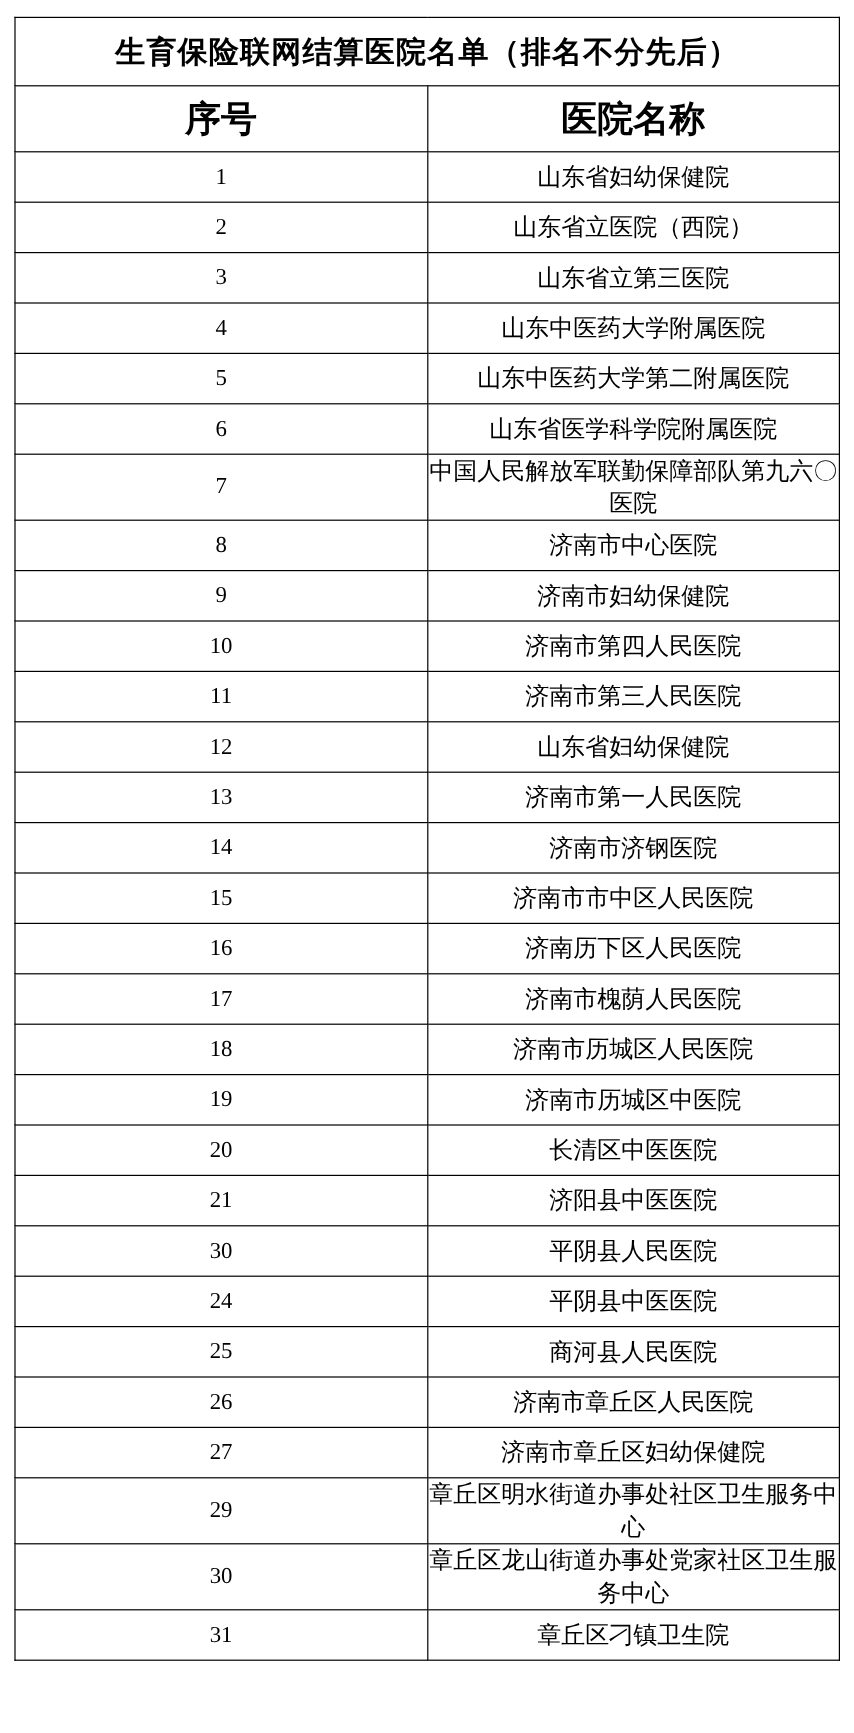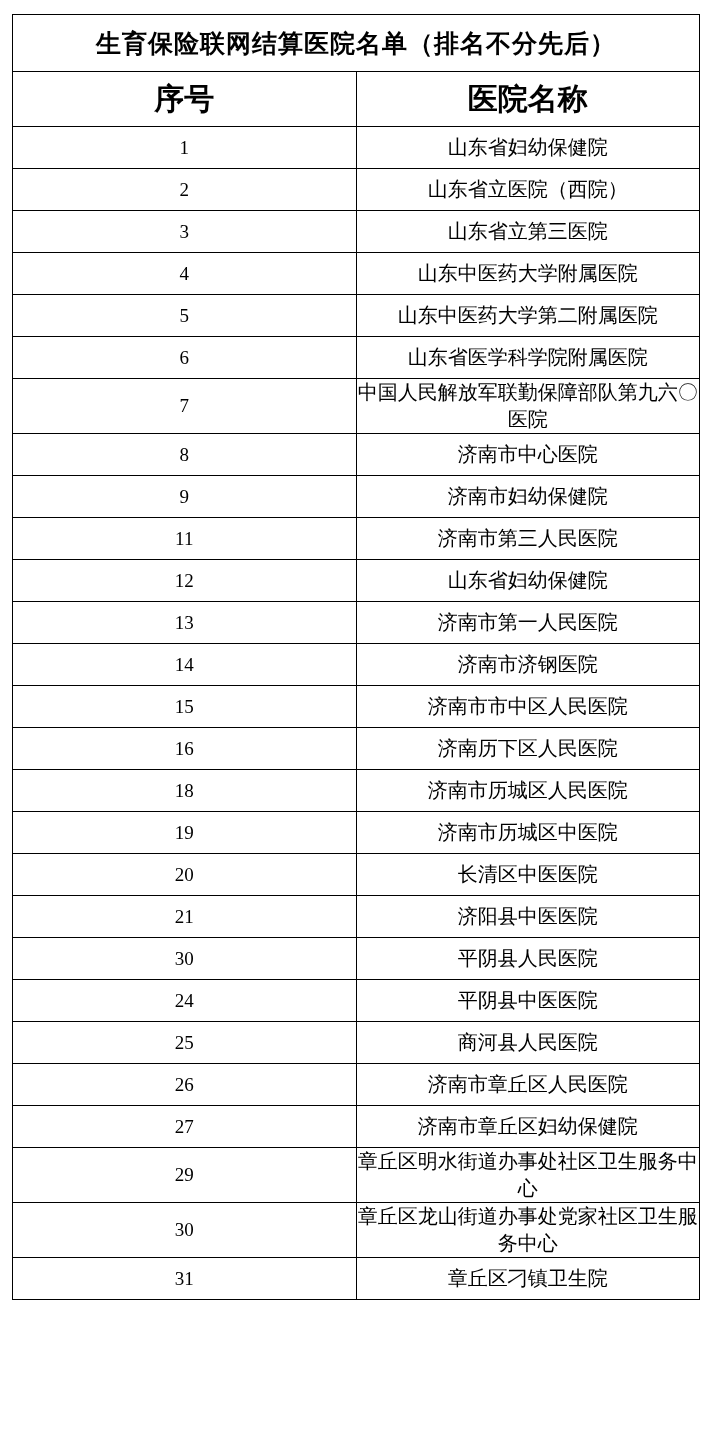--- a/index.html
+++ b/index.html
@@ -96,20 +96,24 @@
       </tr>
       <tr>
         <td class="row-cell row-no col-no">8</td>
         <td class="row-cell">济南市中心医院</td>
       </tr>
       <tr>
         <td class="row-cell row-no col-no">9</td>
         <td class="row-cell">济南市妇幼保健院</td>
       </tr>
       <tr>
+        <td class="row-cell row-no col-no">10</td>
+        <td class="row-cell">济南市第四人民医院</td>
+      </tr>
+      <tr>
         <td class="row-cell row-no col-no">11</td>
         <td class="row-cell">济南市第三人民医院</td>
       </tr>
       <tr>
         <td class="row-cell row-no col-no">12</td>
         <td class="row-cell">山东省妇幼保健院</td>
       </tr>
       <tr>
         <td class="row-cell row-no col-no">13</td>
         <td class="row-cell">济南市第一人民医院</td>
@@ -118,20 +122,24 @@
         <td class="row-cell row-no col-no">14</td>
         <td class="row-cell">济南市济钢医院</td>
       </tr>
       <tr>
         <td class="row-cell row-no col-no">15</td>
         <td class="row-cell">济南市市中区人民医院</td>
       </tr>
       <tr>
         <td class="row-cell row-no col-no">16</td>
         <td class="row-cell">济南历下区人民医院</td>
+      </tr>
+      <tr>
+        <td class="row-cell row-no col-no">17</td>
+        <td class="row-cell">济南市槐荫人民医院</td>
       </tr>
       <tr>
         <td class="row-cell row-no col-no">18</td>
         <td class="row-cell">济南市历城区人民医院</td>
       </tr>
       <tr>
         <td class="row-cell row-no col-no">19</td>
         <td class="row-cell">济南市历城区中医院</td>
       </tr>
       <tr>

